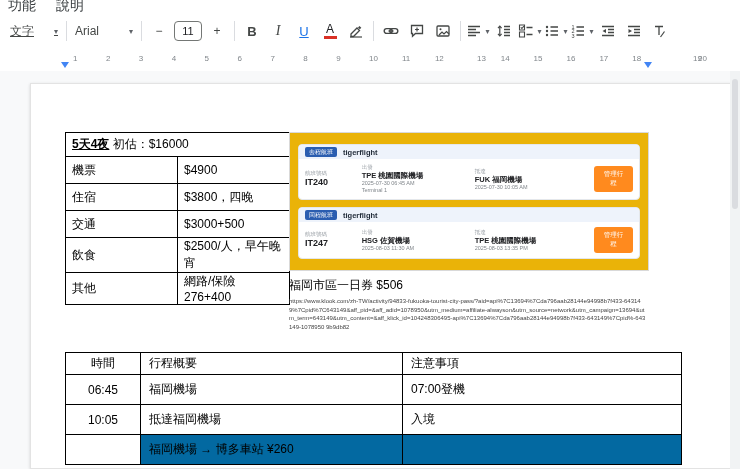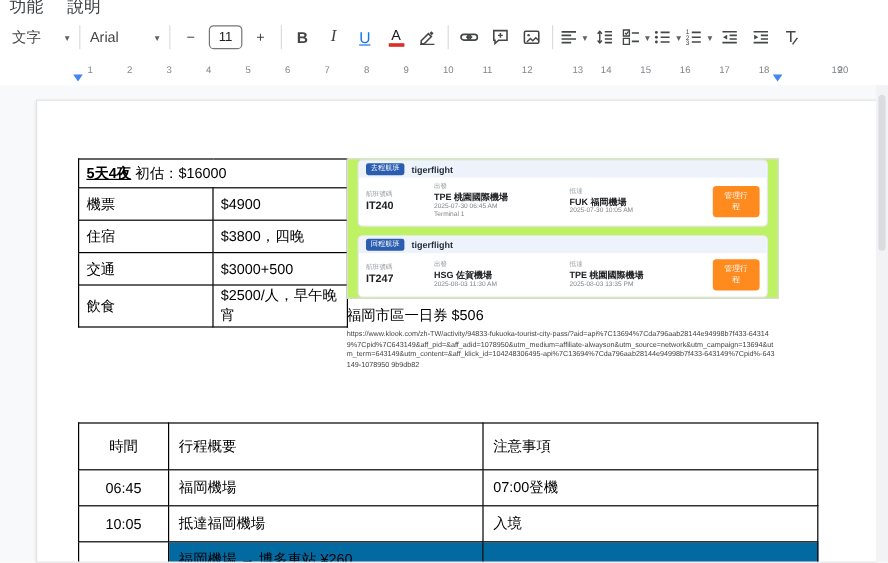--- a/index.html
+++ b/index.html
@@ -9,21 +9,21 @@
 
   
   .menubar { position:absolute; top:0; left:0; right:0; height:13px; display:flex; gap:20px; padding-left:8px; align-items:flex-start; }
   .menubar span { font-size:14px; color:#3c4043; line-height:11px; }
 
   
   .toolbar { position:absolute; top:13px; left:0; right:0; height:36px; display:flex; align-items:center; padding:0 6px; background:#fff; }
   .tb { height:26px; min-width:26px; display:flex; align-items:center; justify-content:center; border-radius:4px; color:#444746; font-size:12px; cursor:default; }
   .tb .caret { font-size:8px; color:#5f6368; margin-left:3px; }
   .sep { width:1px; height:20px; background:#dadce0; margin:0 4px; flex:0 0 auto; }
-  .stylebox { padding:0 4px; width:56px; justify-content:space-between; }
+  .stylebox { padding:0 4px; width:56px; justify-content:space-between;text-decoration:underline; }
   .fontbox { padding:0 4px; width:66px; justify-content:space-between; }
   .sizebox { width:28px; height:20px; border:1px solid #747775; border-radius:4px; display:flex; align-items:center; justify-content:center; font-size:11px; color:#202124; margin:0 2px; }
   .bold-btn { font-weight:bold; font-size:13px; }
   .italic-btn { font-style:italic; font-family:"Liberation Serif",serif; font-size:14px; }
   .under-btn { text-decoration:underline; color:#1a73e8; font-size:13px; }
   .color-btn { flex-direction:column; }
   .color-btn .a { font-size:12px; line-height:12px; color:#202124; }
   .color-btn .bar { width:13px; height:3px; background:#d93025; margin-top:1px; }
   svg.ic { width:16px; height:16px; }
   svg.ic * { vector-effect:non-scaling-stroke; }
@@ -46,21 +46,21 @@
   table { border-collapse:collapse; }
   .budget { position:absolute; left:34px; top:48px; table-layout:fixed; width:225px; }
   .budget td { border:1px solid #000; font-size:12px; color:#000; padding:0 6px; vertical-align:middle; }
   .budget .hrow td { height:24px; }
   .budget .brow td { height:27px; }
   .budget .c1 { width:65px; }
   .bd-bold { font-weight:bold; text-decoration:underline; }
 
   
   .rightcol { position:absolute; left:258px; top:48px; width:360px; }
-  .fwidget { border:1px solid #d9d9d9; background:#bef264; padding:0 8px; display:flex; flex-direction:column; gap:7px; }
+  .fwidget { border:1px solid #d9d9d9; background:#eab308; padding:11px 8px; display:flex; flex-direction:column; gap:7px; }
   .fcard { border:1px solid #e4e7eb; border-radius:4px; overflow:hidden; background:#fff; }
   .fhead { background:#eef3fb; padding:2px 6px; display:flex; align-items:center; gap:6px; height:14px; }
   .fpill { background:#2a5db0; color:#fff; font-size:6px; line-height:8px; padding:1px 4px; border-radius:2px; }
   .fbrand { font-size:7.5px; font-weight:bold; color:#1f2937; }
   .fbody { display:flex; align-items:center; padding:5px 6px; gap:10px; }
   .fcol1 { width:48px; } .fcol2 { width:106px; } .fcol3 { width:102px; }
   .flbl { font-size:5.5px; color:#9aa0a6; line-height:7px; }
   .fval { font-size:7.5px; font-weight:bold; color:#202124; line-height:9px; }
   .fno  { font-size:9px; font-weight:bold; color:#202124; line-height:11px; }
   .ftime { font-size:5.5px; color:#80868b; line-height:7px; }
@@ -70,21 +70,21 @@
   .url-text { margin-top:3px; width:358px; font-size:6px; line-height:8.5px; color:#444; word-break:break-all; }
 
   
   .day1 { position:absolute; left:34px; top:246px; font-size:12.5px; font-weight:bold; }
   .day1 .red { color:#d50000; text-decoration:underline; }
   .day1 .rest { color:#000; }
 
   
   .iti { position:absolute; left:34px; top:268px; table-layout:fixed; width:616px; }
   .iti th, .iti td { border:1px solid #000; font-size:12px; font-weight:normal; color:#000; vertical-align:middle; }
-  .iti th { height:39px; }
+  .iti th { height:22px; }
   .iti td { height:30px; }
   .iti .c1 { width:75px; text-align:center; }
   .iti .c2 { width:262px; text-align:left; padding-left:8px; }
   .iti .c3 { width:279px; text-align:left; padding-left:8px; }
   .hl { background:#0369a1; }
 </style>
 </head>
 <body>
 
 <div class="app">
@@ -252,20 +252,24 @@
               <td>$3800，四晚</td>
             </tr>
             <tr class="brow">
               <td class="c1">交通</td>
               <td>$3000+500</td>
             </tr>
             <tr class="brow">
               <td class="c1">飲食</td>
               <td>$2500/人，早午晚宵</td>
             </tr>
+            <tr class="brow">
+              <td class="c1">其他</td>
+              <td>網路/保險 276+400</td>
+            </tr>
           </tbody>
       </table>
 
       <div class="rightcol">
         <div class="fwidget" id="flight-cards">
             <div class="fcard">
               <div class="fhead">
                 <span class="fpill">去程航班</span>
                 <span class="fbrand">tigerflight</span>
               </div>

